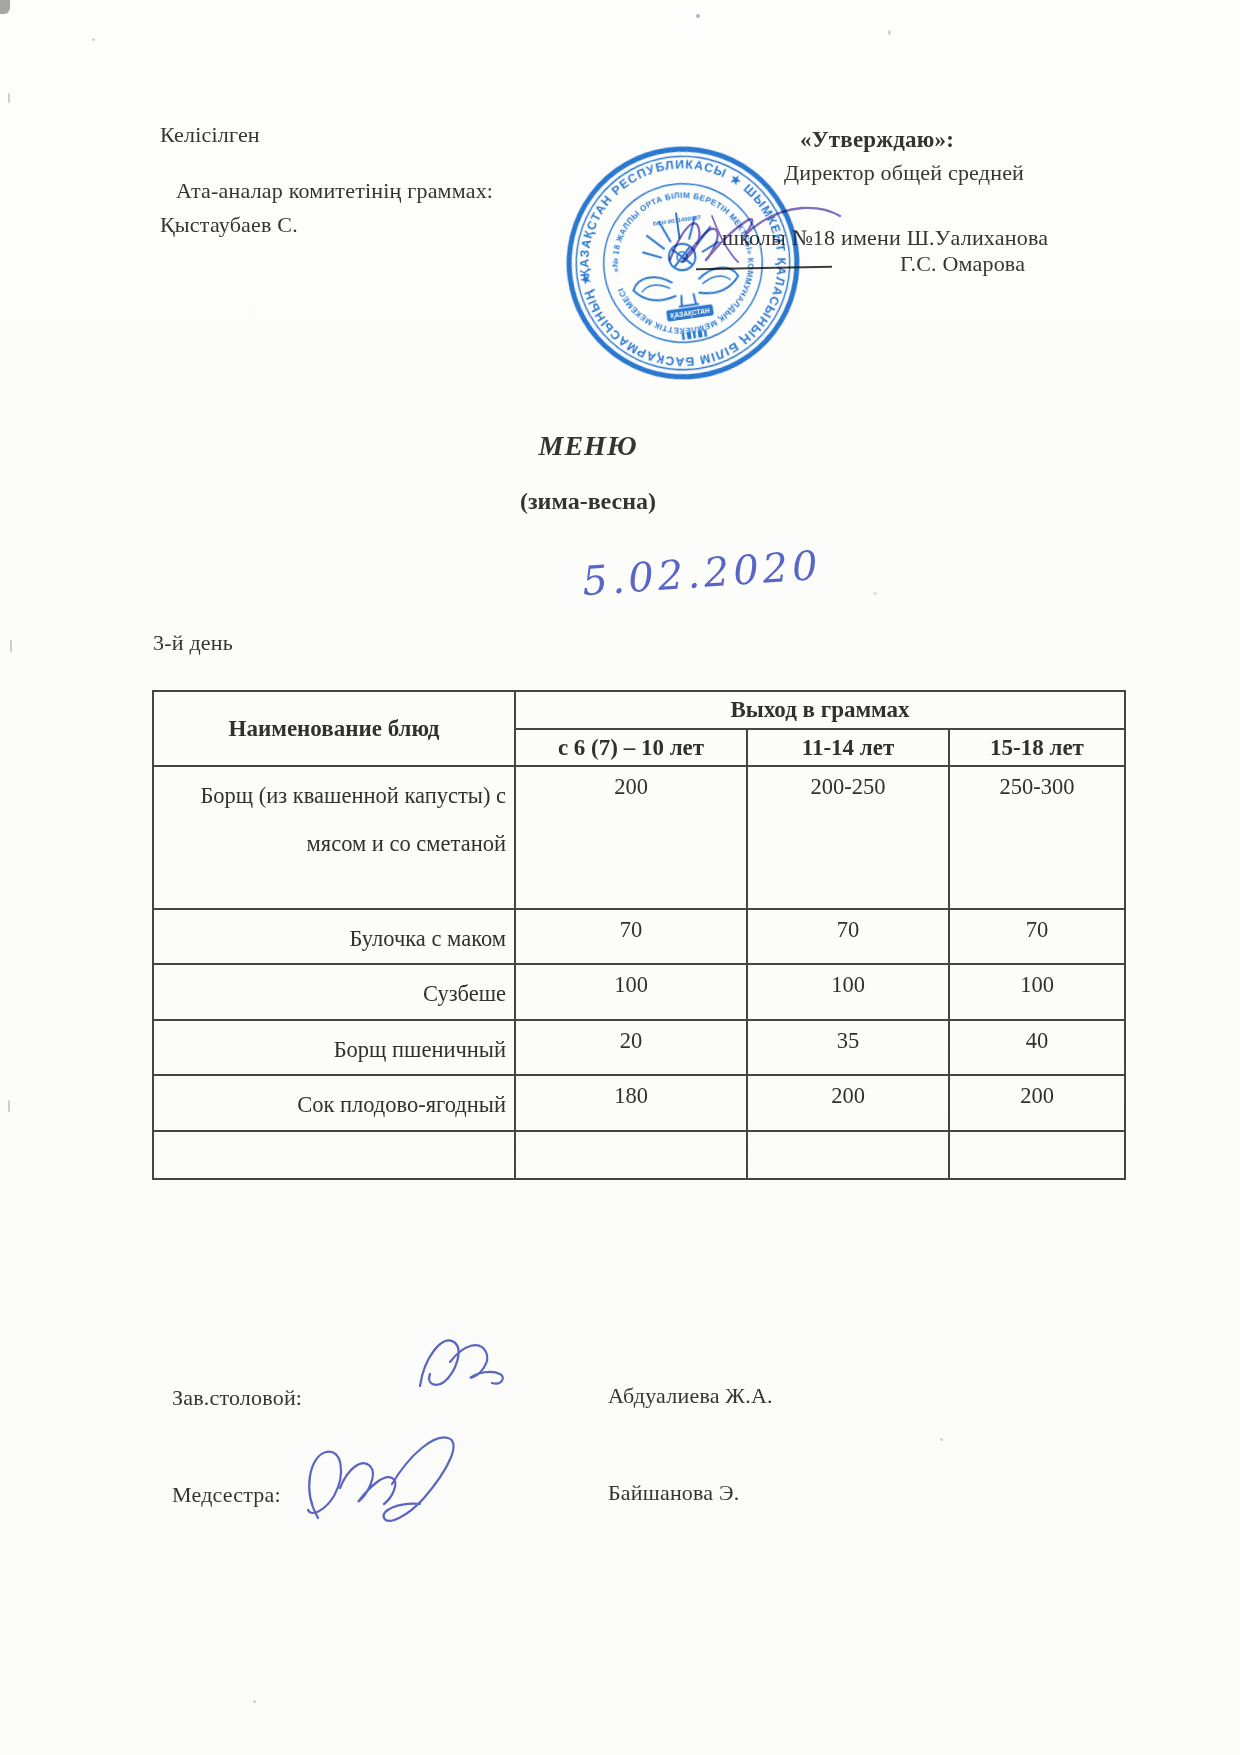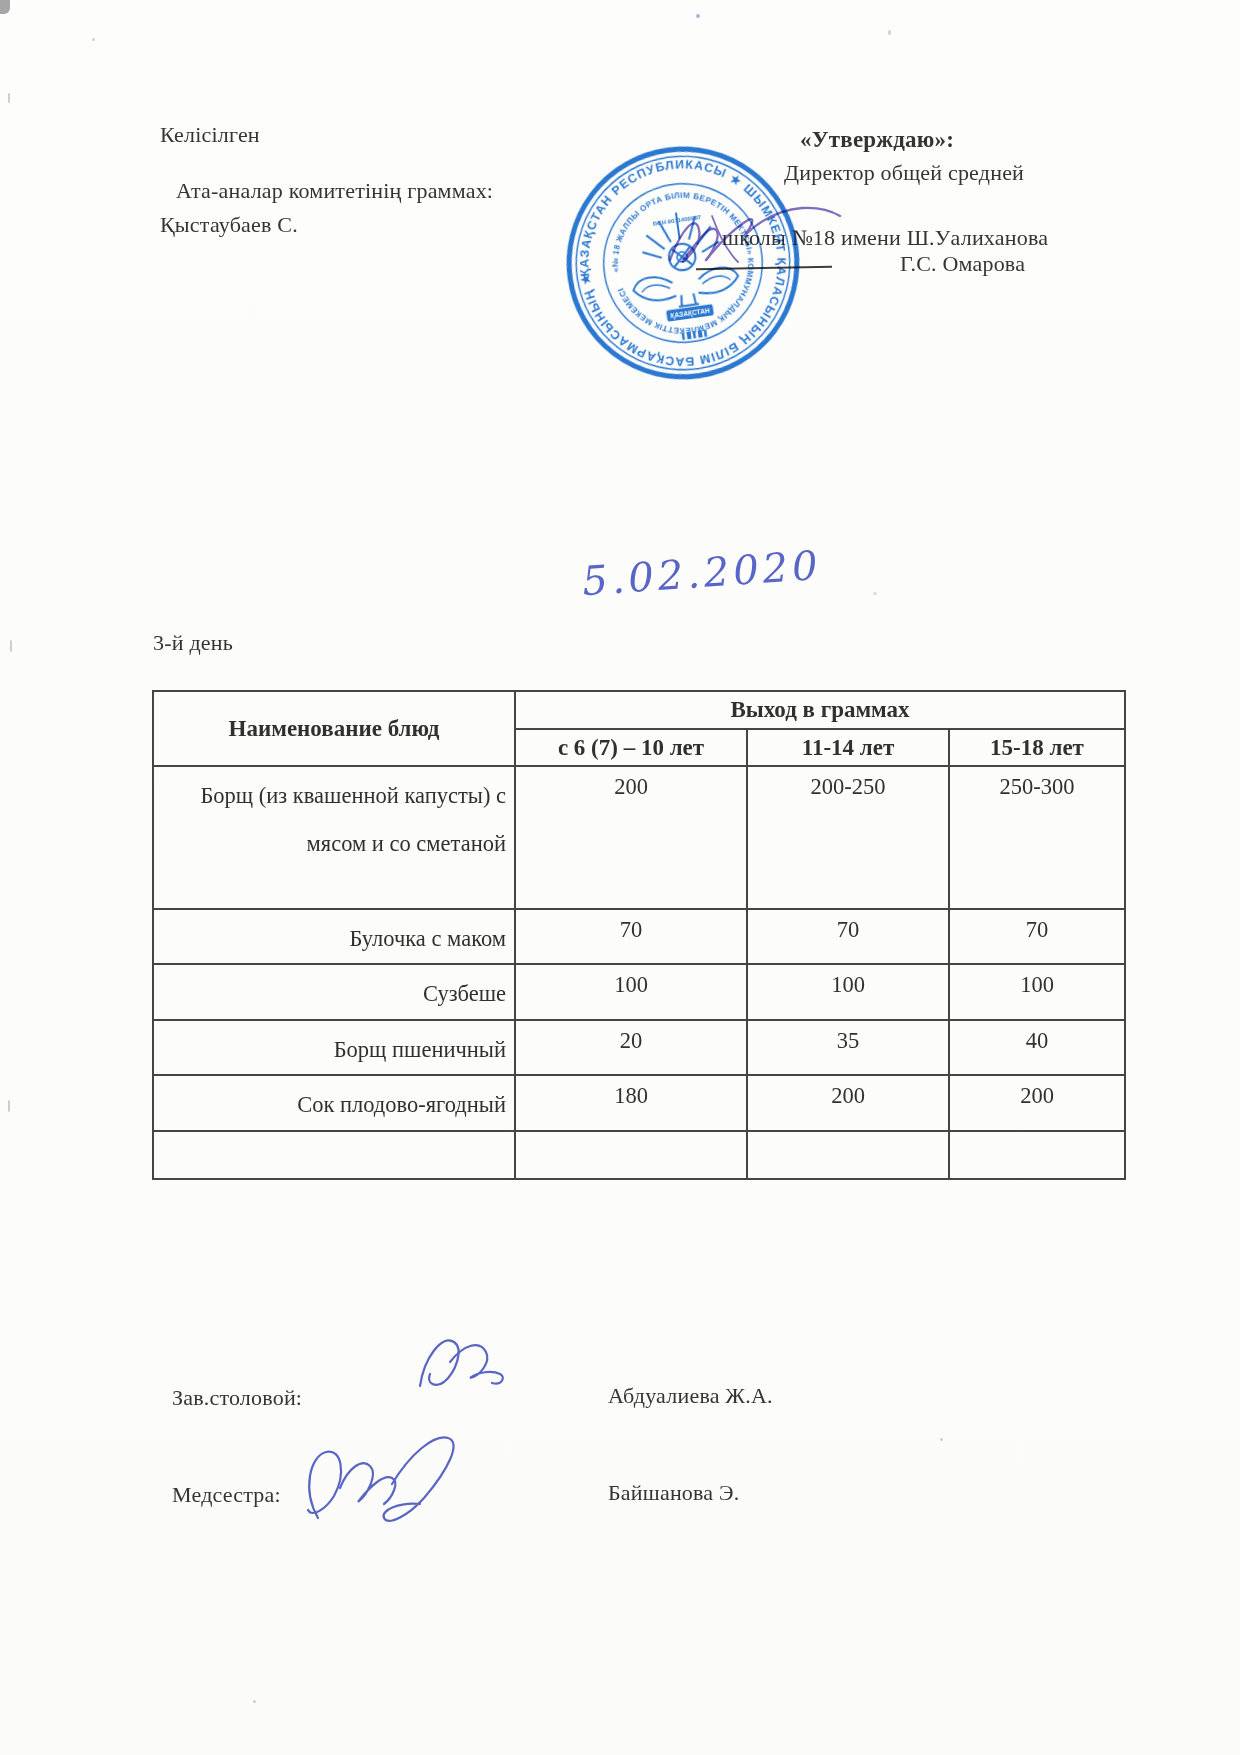--- a/index.html
+++ b/index.html
@@ -128,20 +128,22 @@
 
   <svg class="sig sig-director" viewBox="0 0 198 88">
     <g fill="none" stroke="#6b55b5" stroke-width="2.3" stroke-linecap="round" opacity=".85">
       <path d="M18,64 C30,32 44,18 47,34 C50,48 36,62 30,66 C46,44 58,28 64,34 C70,40 58,60 54,64"></path>
       <path d="M54,64 C70,44 86,30 96,24 C104,20 100,30 92,40 C110,22 128,14 150,12 C166,11 178,14 188,20"></path>
       <path d="M60,20 C68,42 76,56 86,66" stroke-width="1.8"></path>
     </g>
   </svg>
 
   <div class="title-wrap">
+    <div class="title-menu">МЕНЮ</div>
+    <div class="title-season">(зима-весна)</div>
   </div>
 
   <div class="txt day-label">3-й день</div>
   <div class="hand-date">5.02.2020</div>
 
   <table class="menu">
     <colgroup>
       <col style="width:362px">
         <col style="width:232px">
         <col style="width:202px">

